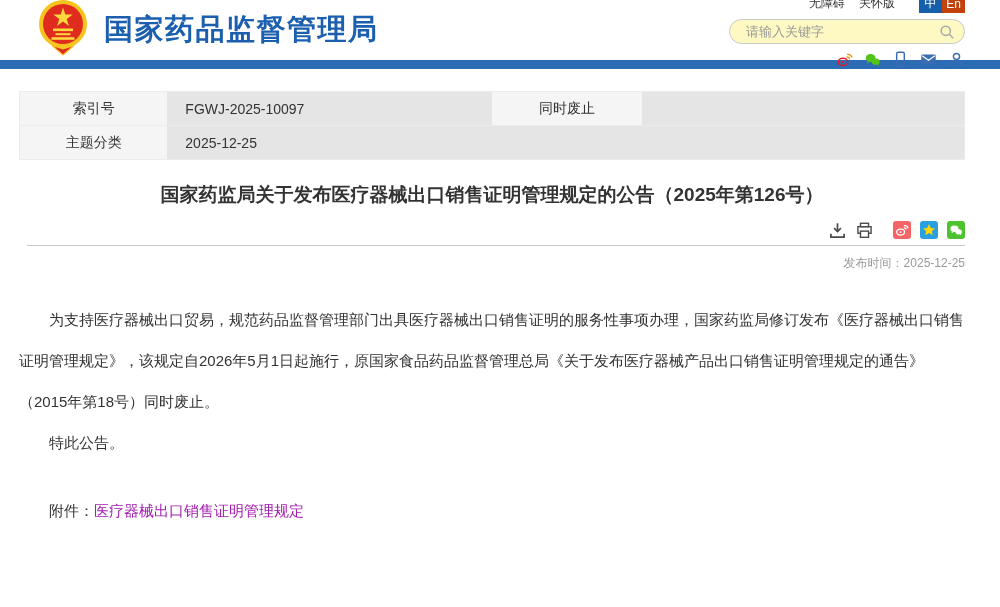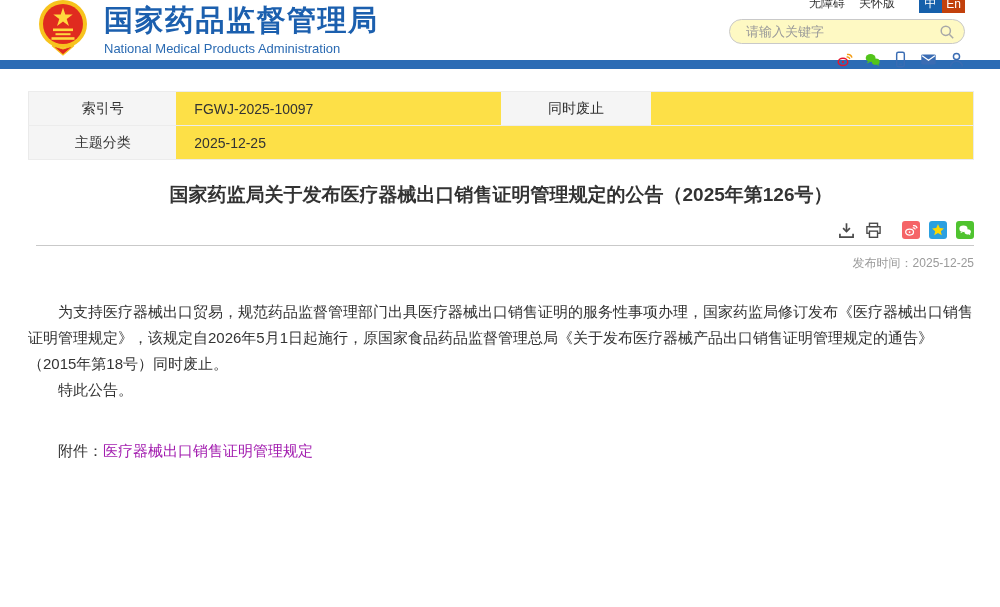--- a/index.html
+++ b/index.html
@@ -40,49 +40,49 @@
   }
   .search-box input::placeholder { color:#9a9a9a; }
 
   .social-row { display:flex; align-items:center; gap:11px; margin-top:1px; }
   .social-ic { width:17px; height:17px; display:flex; align-items:center; justify-content:center; cursor:pointer; }
 
   
   .blue-bar { height:9px; background:#2c6cb5; }
 
   
-  .container { width:946px; margin-left:28px; }
+  .container { width:946px; margin-left:19px; }
 
   table.info-table {
     width:100%; border-collapse:collapse; margin-top:22px;
     border:1px solid #eaeaea; font-size:14px;
   }
   .info-table td { height:34px; border-top:1px solid #ececec; border-bottom:1px solid #ececec; padding:0; }
   .info-table td.lbl { background:#f5f5f5; text-align:center; color:#333; }
-  .info-table td.val { background:#fde047; padding-left:18px; color:#333; }
+  .info-table td.val { background:#e5e5e5; padding-left:18px; color:#333; }
   .c1 { width:148px; } .c2 { width:325px; } .c3 { width:150px; } .c4 { width:323px; }
 
   .doc-title {
     margin-top:22px; text-align:center;
     font-size:19px; font-weight:bold; color:#333;
   }
 
   .tools { display:flex; justify-content:flex-end; align-items:center; gap:9px; margin-top:13px; }
   .tool-btn { width:18px; height:18px; display:flex; align-items:center; justify-content:center; cursor:pointer; }
   .share-btn { width:18px; height:18px; border-radius:3px; display:flex; align-items:center; justify-content:center; cursor:pointer; }
   .share-weibo { background:#f56467; }
   .share-qzone { background:#2ba0e0; }
   .share-wechat { background:#4fc32f; }
   .share-gap { width:2px; }
 
   .rule { border:none; border-top:1px solid #c9c9c9; margin:6px 0 0 8px; }
 
   .pub-time { text-align:right; color:#9a9a9a; font-size:12px; margin-top:9px; }
 
-  .body-text { margin-top:27px; font-size:15px; line-height:26px; color:#333; }
+  .body-text { margin-top:27px; font-size:15px; line-height:41px; color:#333; }
   .body-text p { margin:0; text-indent:2em; }
 
   .attachment { margin-top:39px; font-size:15px; text-indent:2em; }
   .attachment-name { color:#a21caf; cursor:pointer; }
 </style>
 </head>
 <body>
 
 <div class="header">
   <div class="brand">
@@ -92,21 +92,20 @@
         <circle cx="28" cy="26" r="20" fill="#e02b1f"></circle>
         <path d="M28 9.5l2.3 7h7.4l-6 4.4 2.3 7-6-4.3-6 4.3 2.3-7-6-4.4h7.4z" fill="#ffd83d"></path>
         <rect x="18" y="30.5" width="20" height="2.6" fill="#ffd83d"></rect>
         <rect x="20.5" y="35.2" width="15" height="2" fill="#ffd83d"></rect>
         <rect x="16.5" y="39.2" width="23" height="2.6" fill="#ffd83d"></rect>
         <path d="M17 47.5l11 9.5 11-9.5-11 3.4z" fill="#e02b1f" stroke="#f7c31d" stroke-width="1.2"></path>
       </svg>
     </span>
     <span class="brand-text">
       <span class="brand-cn">国家药品监督管理局</span>
-      <span class="brand-en">National Medical Products Administration</span>
     </span>
   </div>
 
   <div class="header-right">
     <div class="top-links">
       <span class="top-link">无障碍</span>
       <span class="top-link">关怀版</span>
       <span class="lang-toggle">
         <span class="lang-btn lang-zh">中</span>
         <span class="lang-btn lang-en">En</span>

